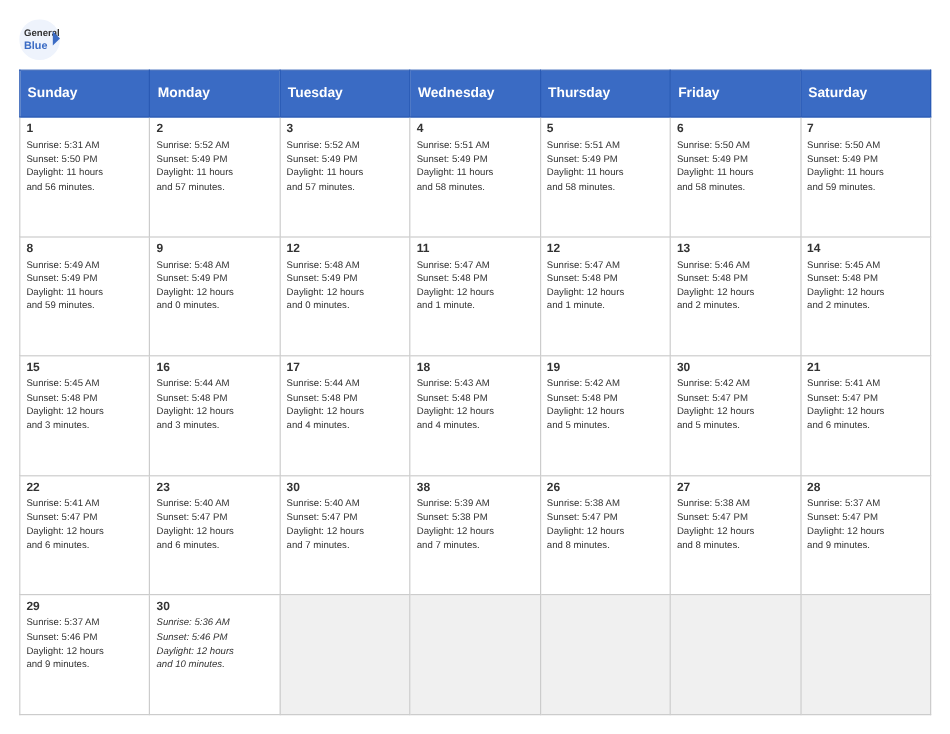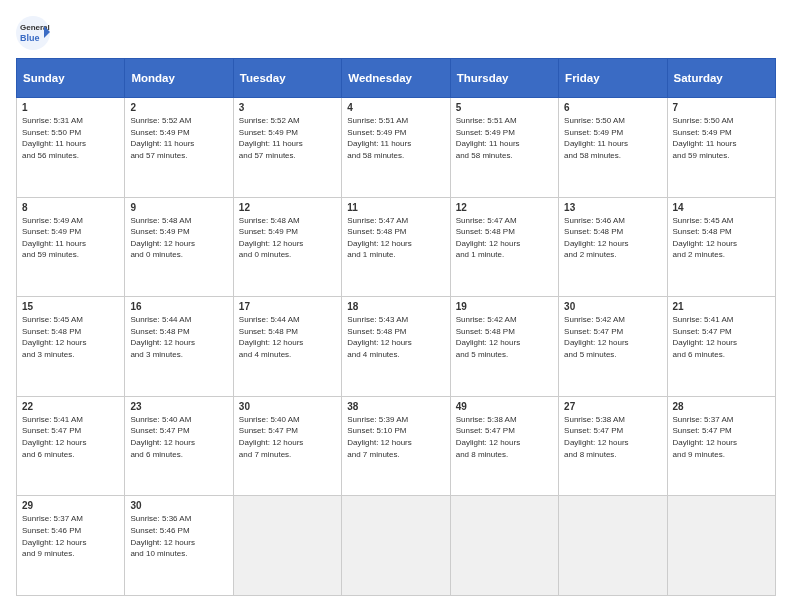--- a/index.html
+++ b/index.html
@@ -282,26 +282,26 @@
           <td>
             <span class="day-num">30</span>
             <div class="day-info" style="white-space: pre-line;">Sunrise: 5:40 AM
 Sunset: 5:47 PM
 Daylight: 12 hours
 and 7 minutes.</div>
           </td>
           <td>
             <span class="day-num">38</span>
             <div class="day-info" style="white-space: pre-line;">Sunrise: 5:39 AM
-Sunset: 5:10 PM
+Sunset: 5:38 PM
 Daylight: 12 hours
 and 7 minutes.</div>
           </td>
           <td>
-            <span class="day-num">49</span>
+            <span class="day-num">26</span>
             <div class="day-info" style="white-space: pre-line;">Sunrise: 5:38 AM
 Sunset: 5:47 PM
 Daylight: 12 hours
 and 8 minutes.</div>
           </td>
           <td>
             <span class="day-num">27</span>
             <div class="day-info" style="white-space: pre-line;">Sunrise: 5:38 AM
 Sunset: 5:47 PM
 Daylight: 12 hours
@@ -318,21 +318,21 @@
         <tr>
           <td>
             <span class="day-num">29</span>
             <div class="day-info" style="white-space: pre-line;">Sunrise: 5:37 AM
 Sunset: 5:46 PM
 Daylight: 12 hours
 and 9 minutes.</div>
           </td>
           <td>
             <span class="day-num">30</span>
-            <div class="day-info" style="white-space: pre-line;">Sunrise: 5:36 AM
+            <div class="day-info" style="white-space: pre-line; font-style: italic;">Sunrise: 5:36 AM
 Sunset: 5:46 PM
 Daylight: 12 hours
 and 10 minutes.</div>
           </td>
           <td class="empty"></td>
           <td class="empty"></td>
           <td class="empty"></td>
           <td class="empty"></td>
           <td class="empty"></td>
         </tr>

